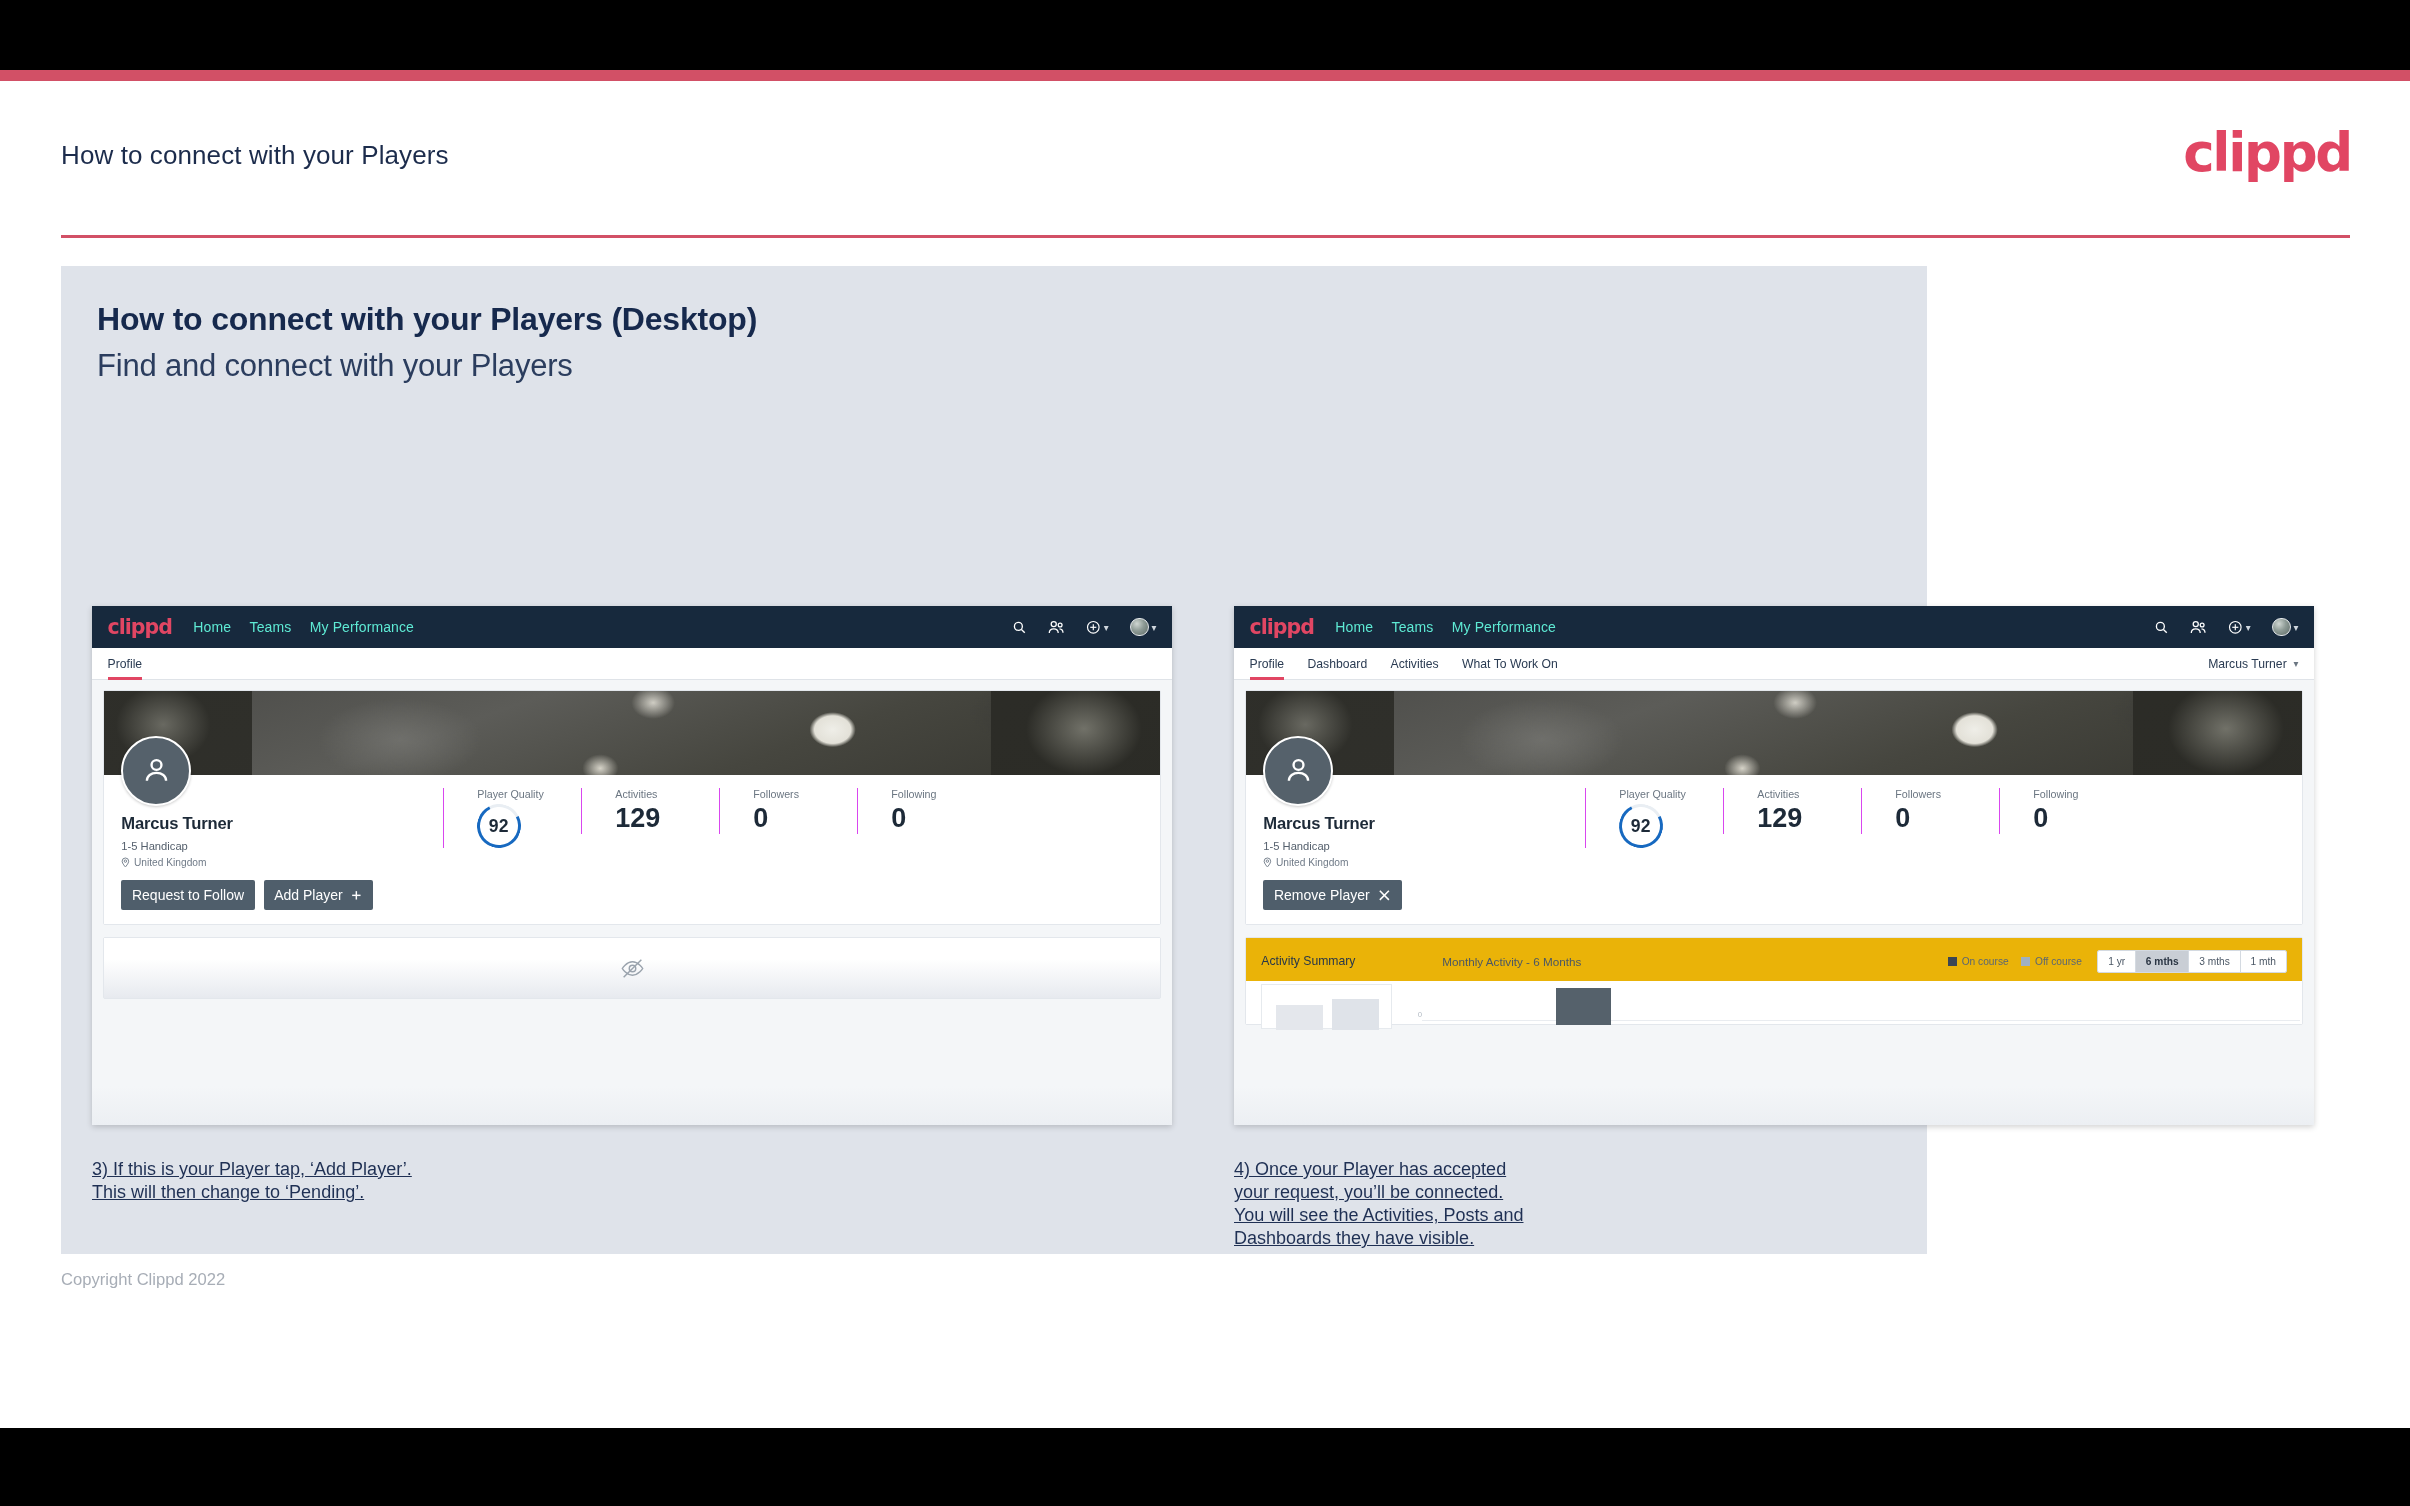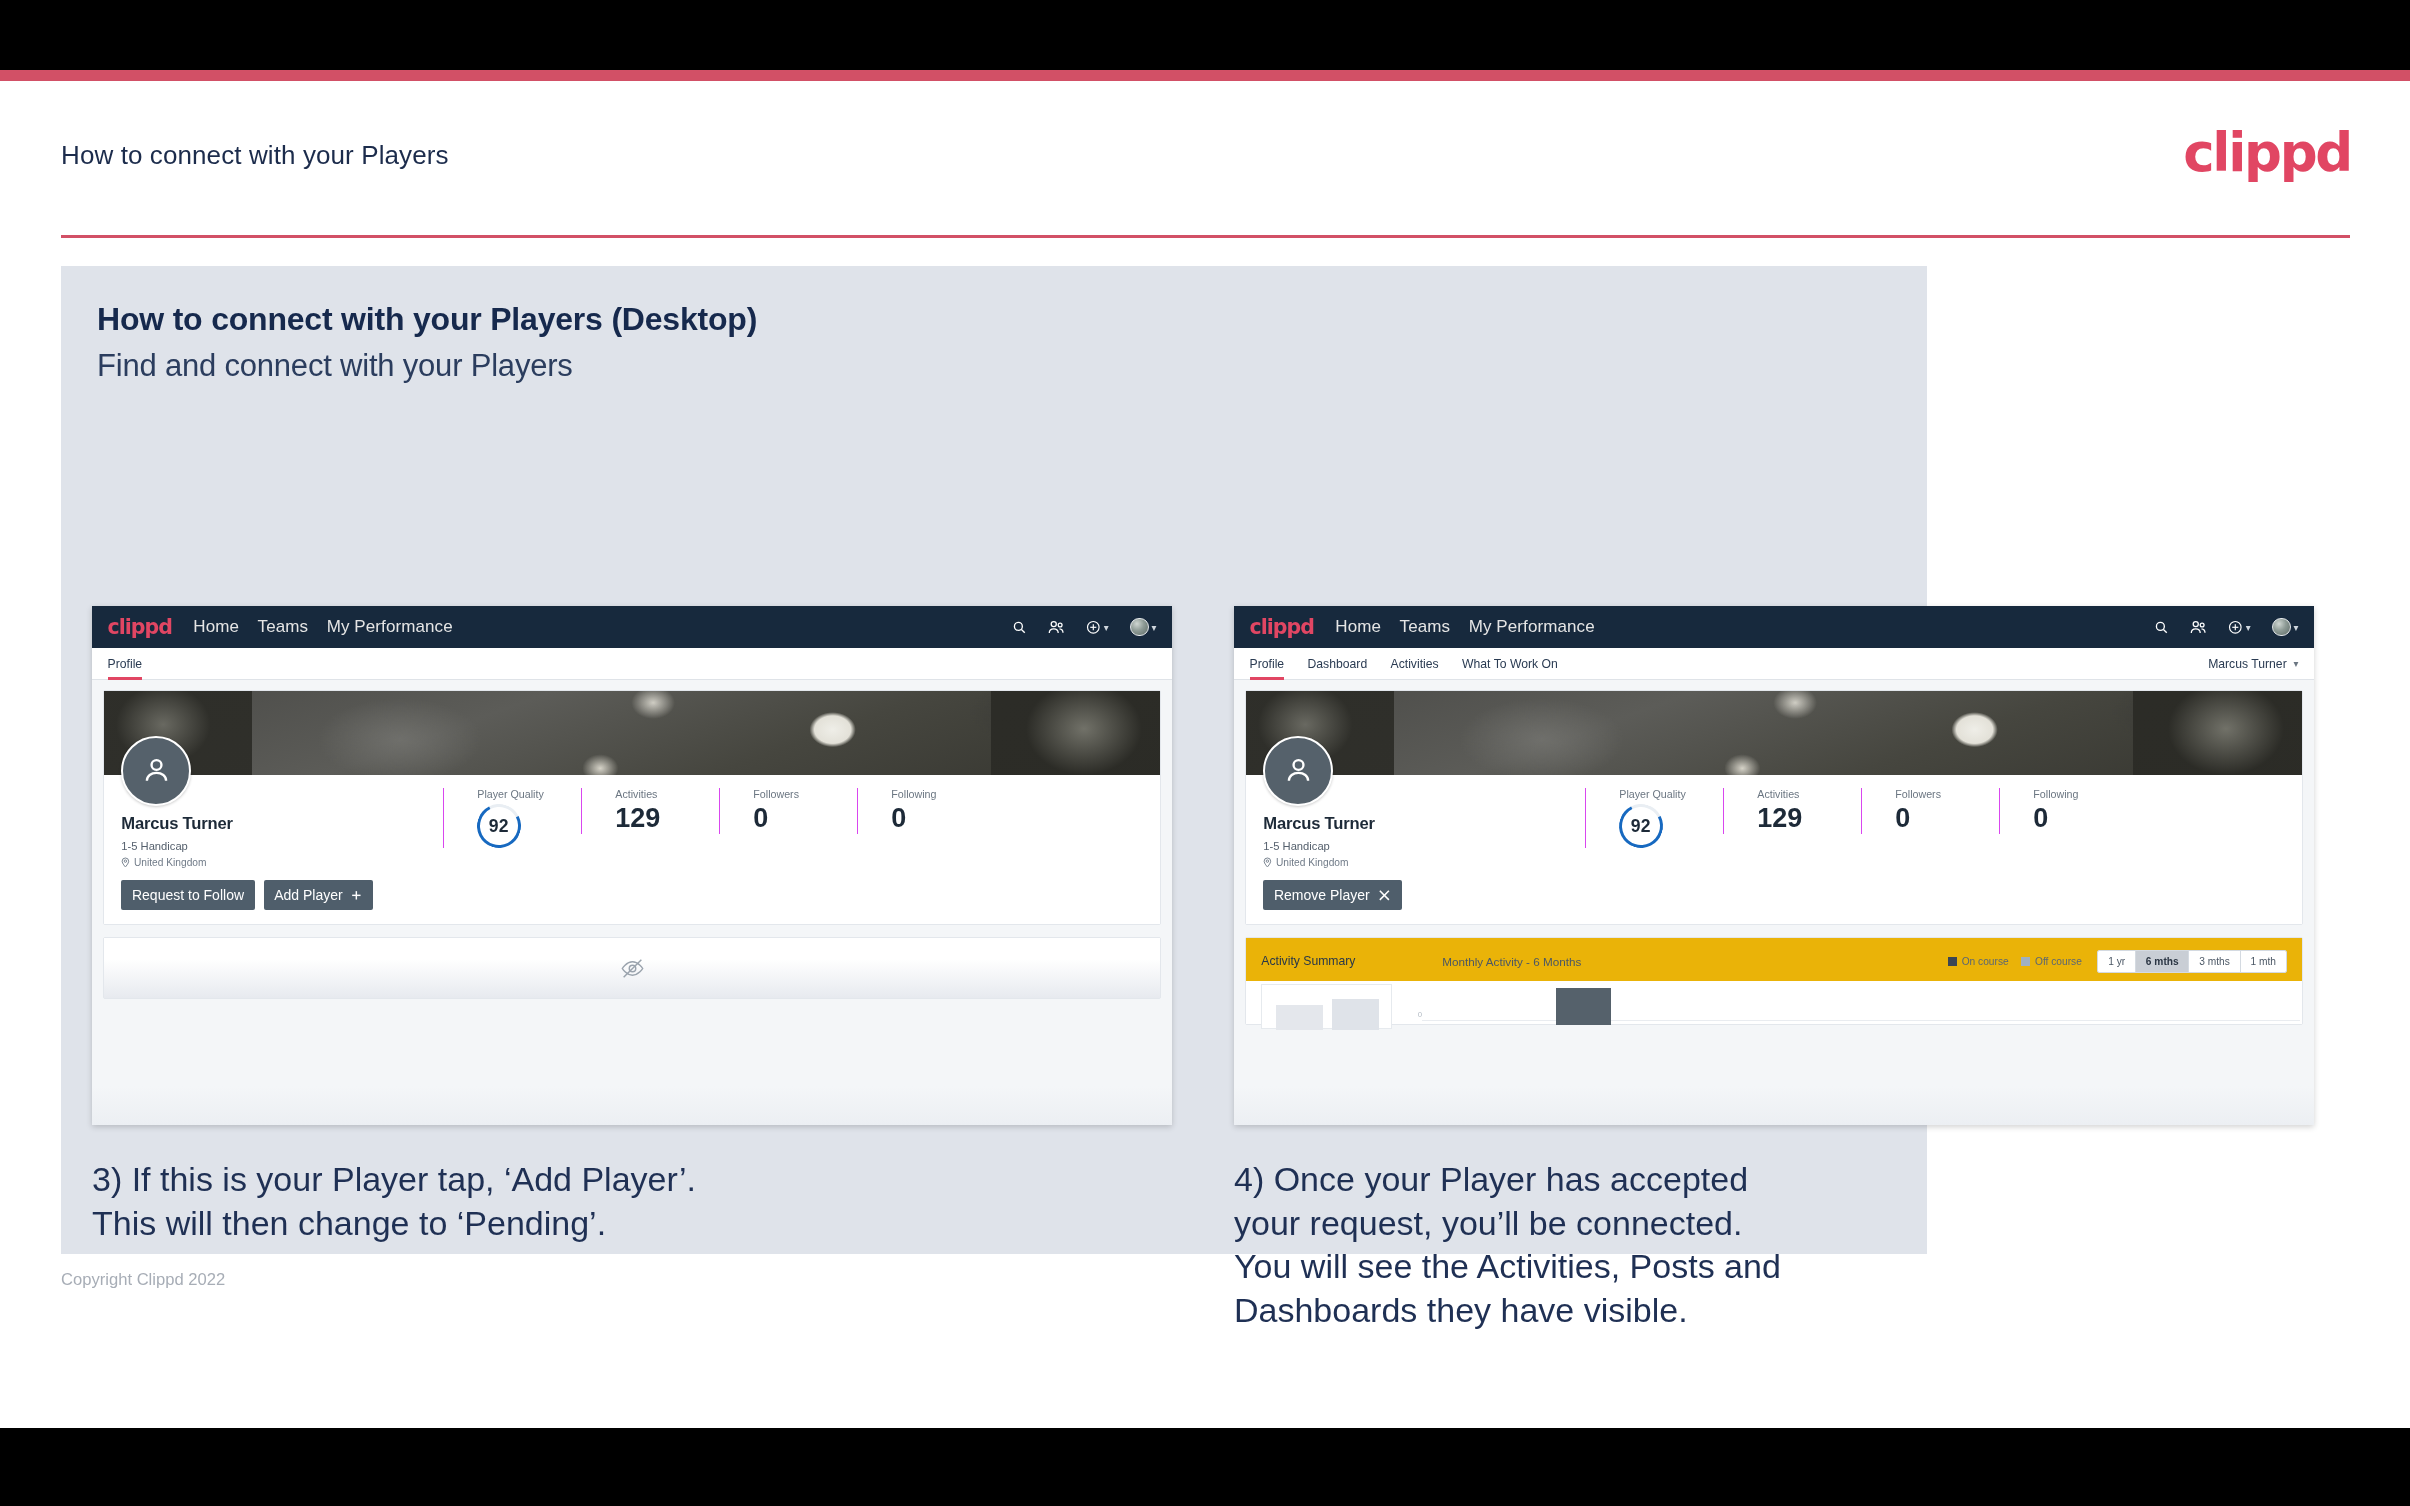--- a/index.html
+++ b/index.html
@@ -66,21 +66,21 @@
   .navbar {
     position: relative; width: 100%; height: 42px; background: #17293d;
     display: flex; align-items: center; padding: 0 15.6px;
   }
   .nav-logo {
     font-size: 20.5px; font-weight: 700; color: #e14663;
     letter-spacing: -1px; font-family: "DejaVu Sans", sans-serif;
     margin-right: 21.5px;
   }
   .nav-links { display: flex; align-items: center; gap: 18.5px; }
-  .nav-link { font-size: 17px; color: #e5e5e5; letter-spacing: 0.1px; }
+  .nav-link { font-size: 14px; color: #5eead4; letter-spacing: 0.1px; }
   .nav-right { margin-left: auto; display: flex; align-items: center; gap: 21.5px; }
   .nav-ico { display: flex; align-items: center; color: #fff; }
   .nav-ico svg { display: block; }
   .chev { font-size: 9.8px; color: #cfd6dd; margin-left: 2.9px; }
   .avatar-sm {
     width: 18.5px; height: 18.5px; border-radius: 50%;
     background: radial-gradient(circle at 35% 30%, #cfd6d2 0%, #8d9a95 45%, #5d6a66 100%);
     border: 1px solid #e6e9ec;
   }
 
@@ -193,21 +193,21 @@
     position: absolute; left: 15.6px; top: 3.9px; width: 131px; height: 45px;
     border: 1px solid #e6eaee; background: #fff;
   }
   .mini-bar-a { position: absolute; left: 13.7px; top: 19.5px; width: 47px; height: 25px; background: #e4e7ec; }
   .mini-bar-b { position: absolute; left: 70px; top: 13.7px; width: 47px; height: 31px; background: #dfe3e9; }
   .chart-bar  { position: absolute; left: 310px; top: 7.8px; width: 55px; height: 37px; background: #55616b; }
   .chart-axis { position: absolute; left: 176px; top: 39px; width: 878px; height: 1px; background: #e9ecf0; }
   .chart-zero { position: absolute; left: 172px; top: 29px; font-size: 7.8px; color: #b4bcc5; }
 
   
-  .cap { position: absolute; font-size: 34px; line-height: 1.28; color: #1f3054; }
+  .cap { position: absolute; font-size: 18px; line-height: 1.28; color: #1f3054; text-decoration: underline; }
   .cap-left  { left: 31px;   top: 892px; width: 975px; }
   .cap-right { left: 1173px; top: 892px; width: 975px; }
 
   .footer {
     position: absolute; left: 61px; top: 1189px;
     font-size: 16.6px; color: #a7adb6;
   }
 </style>
 </head>
 <body>

